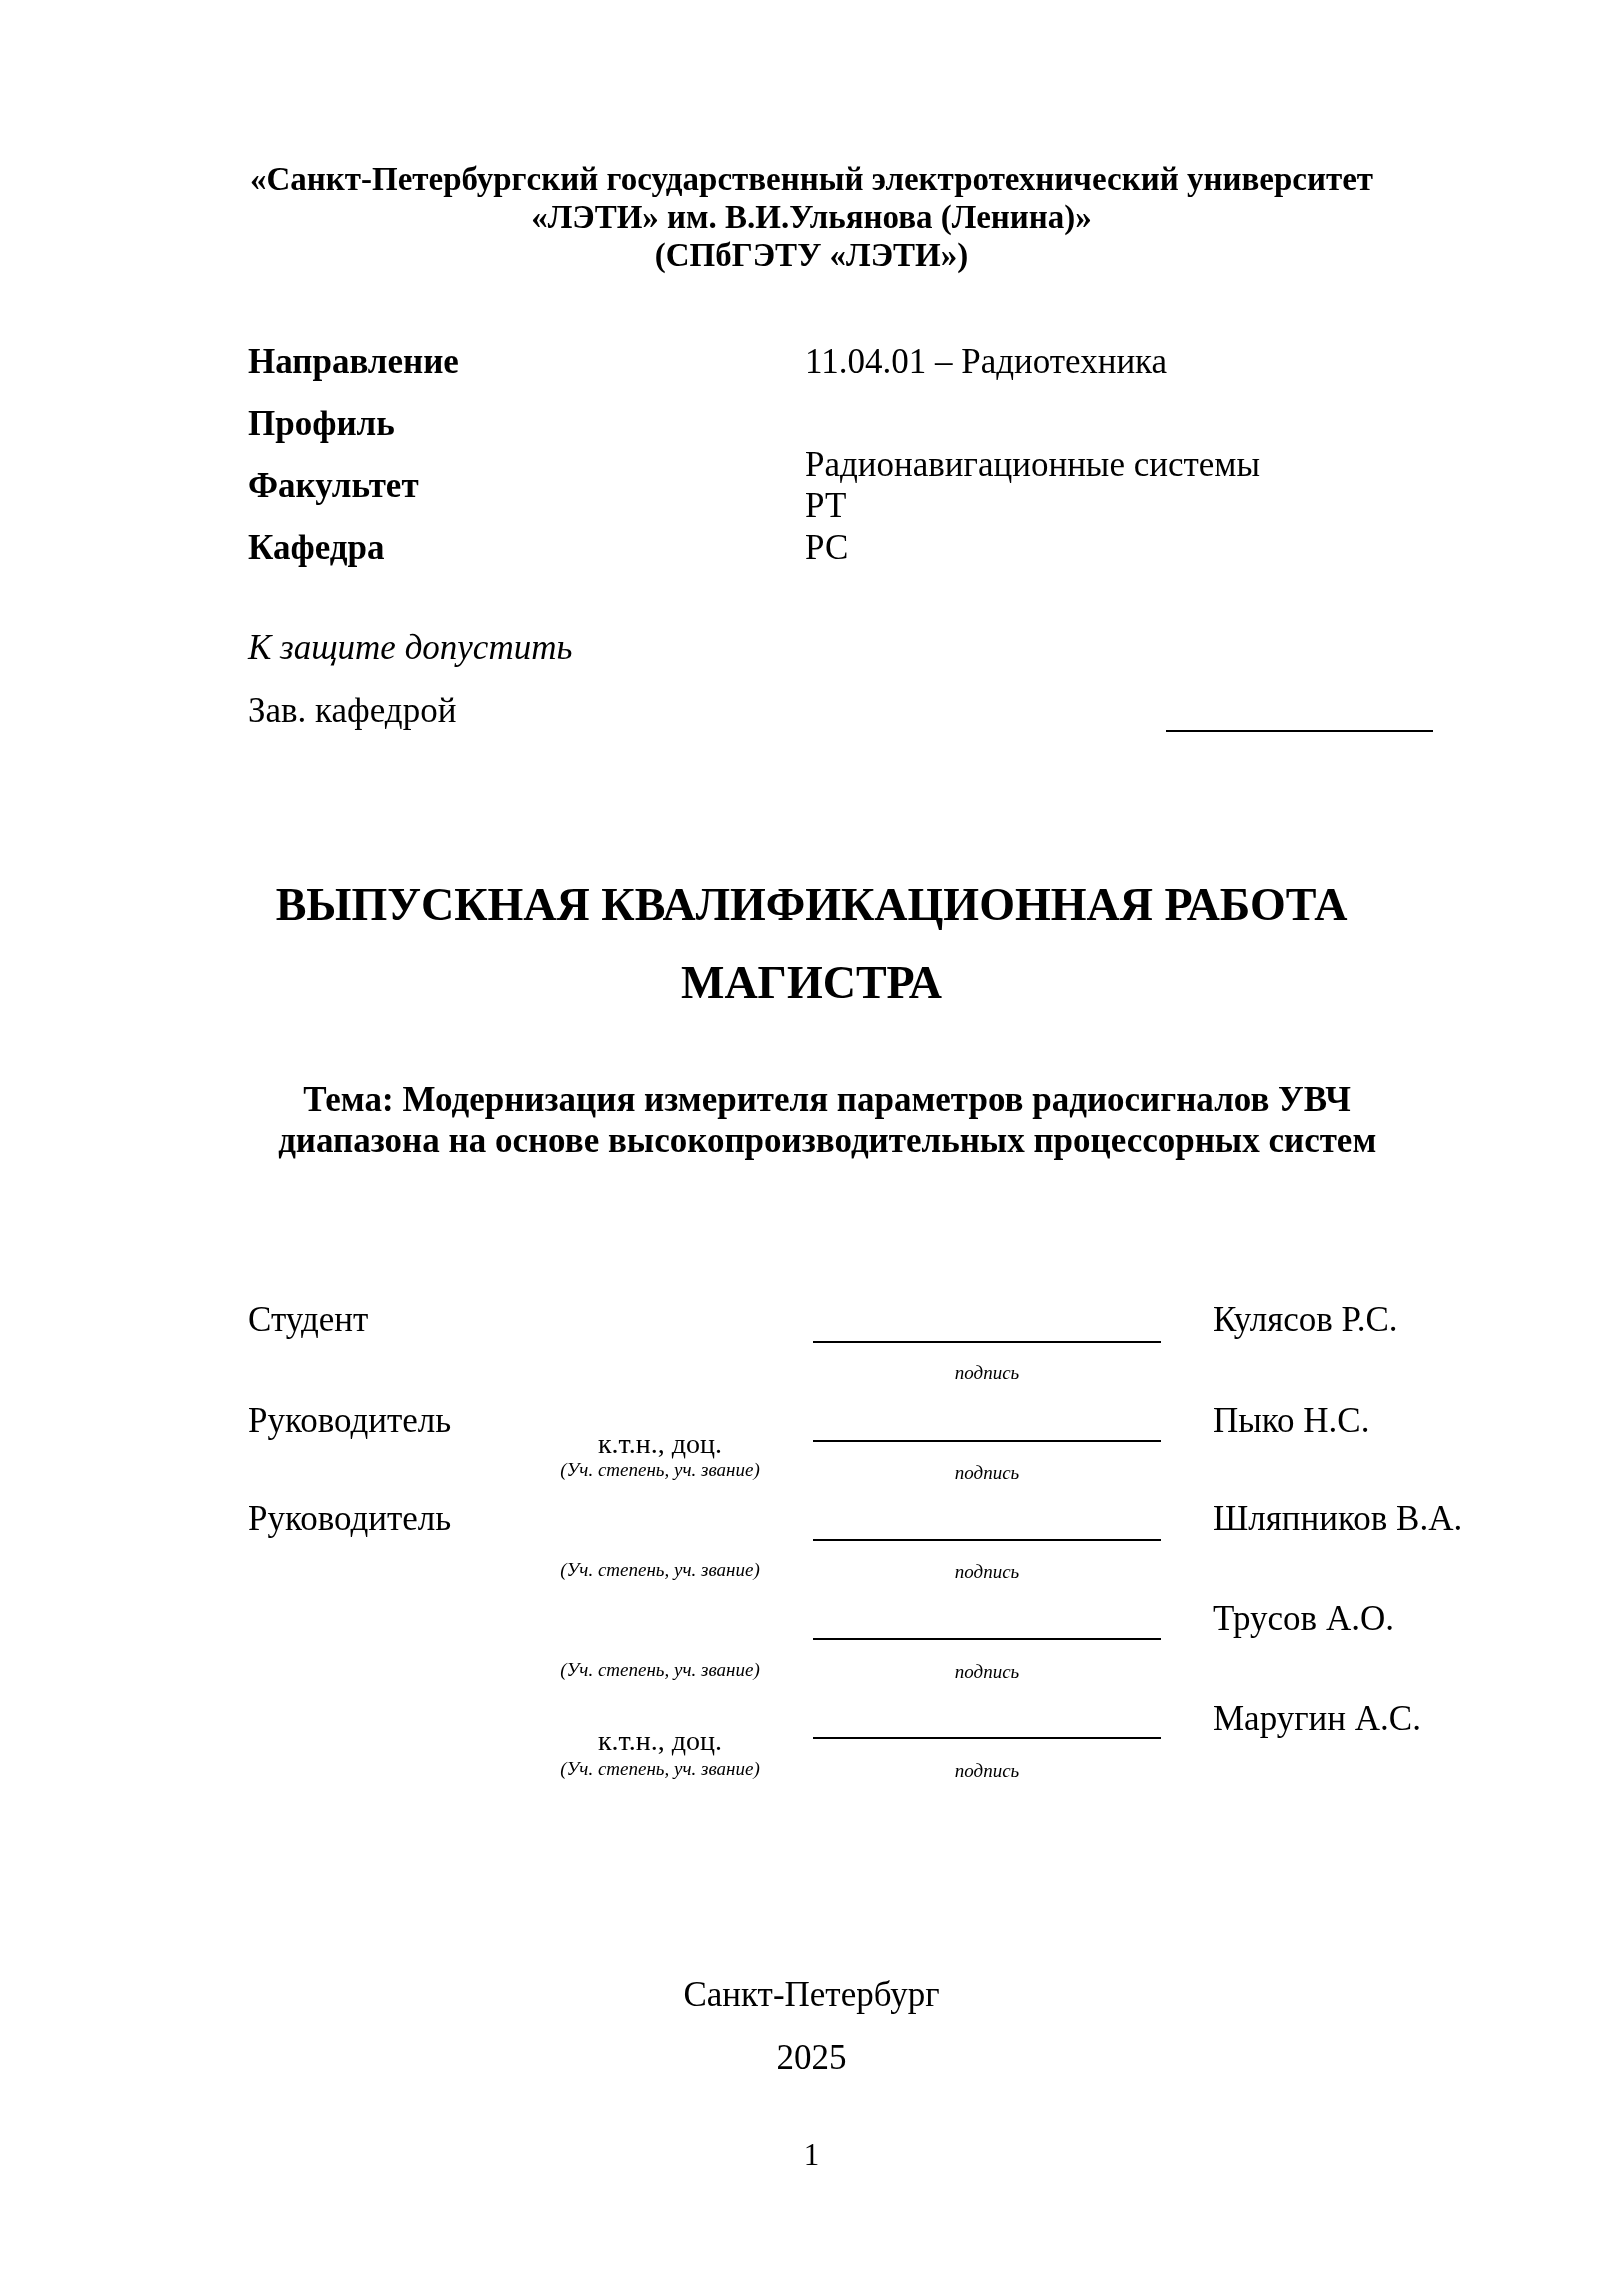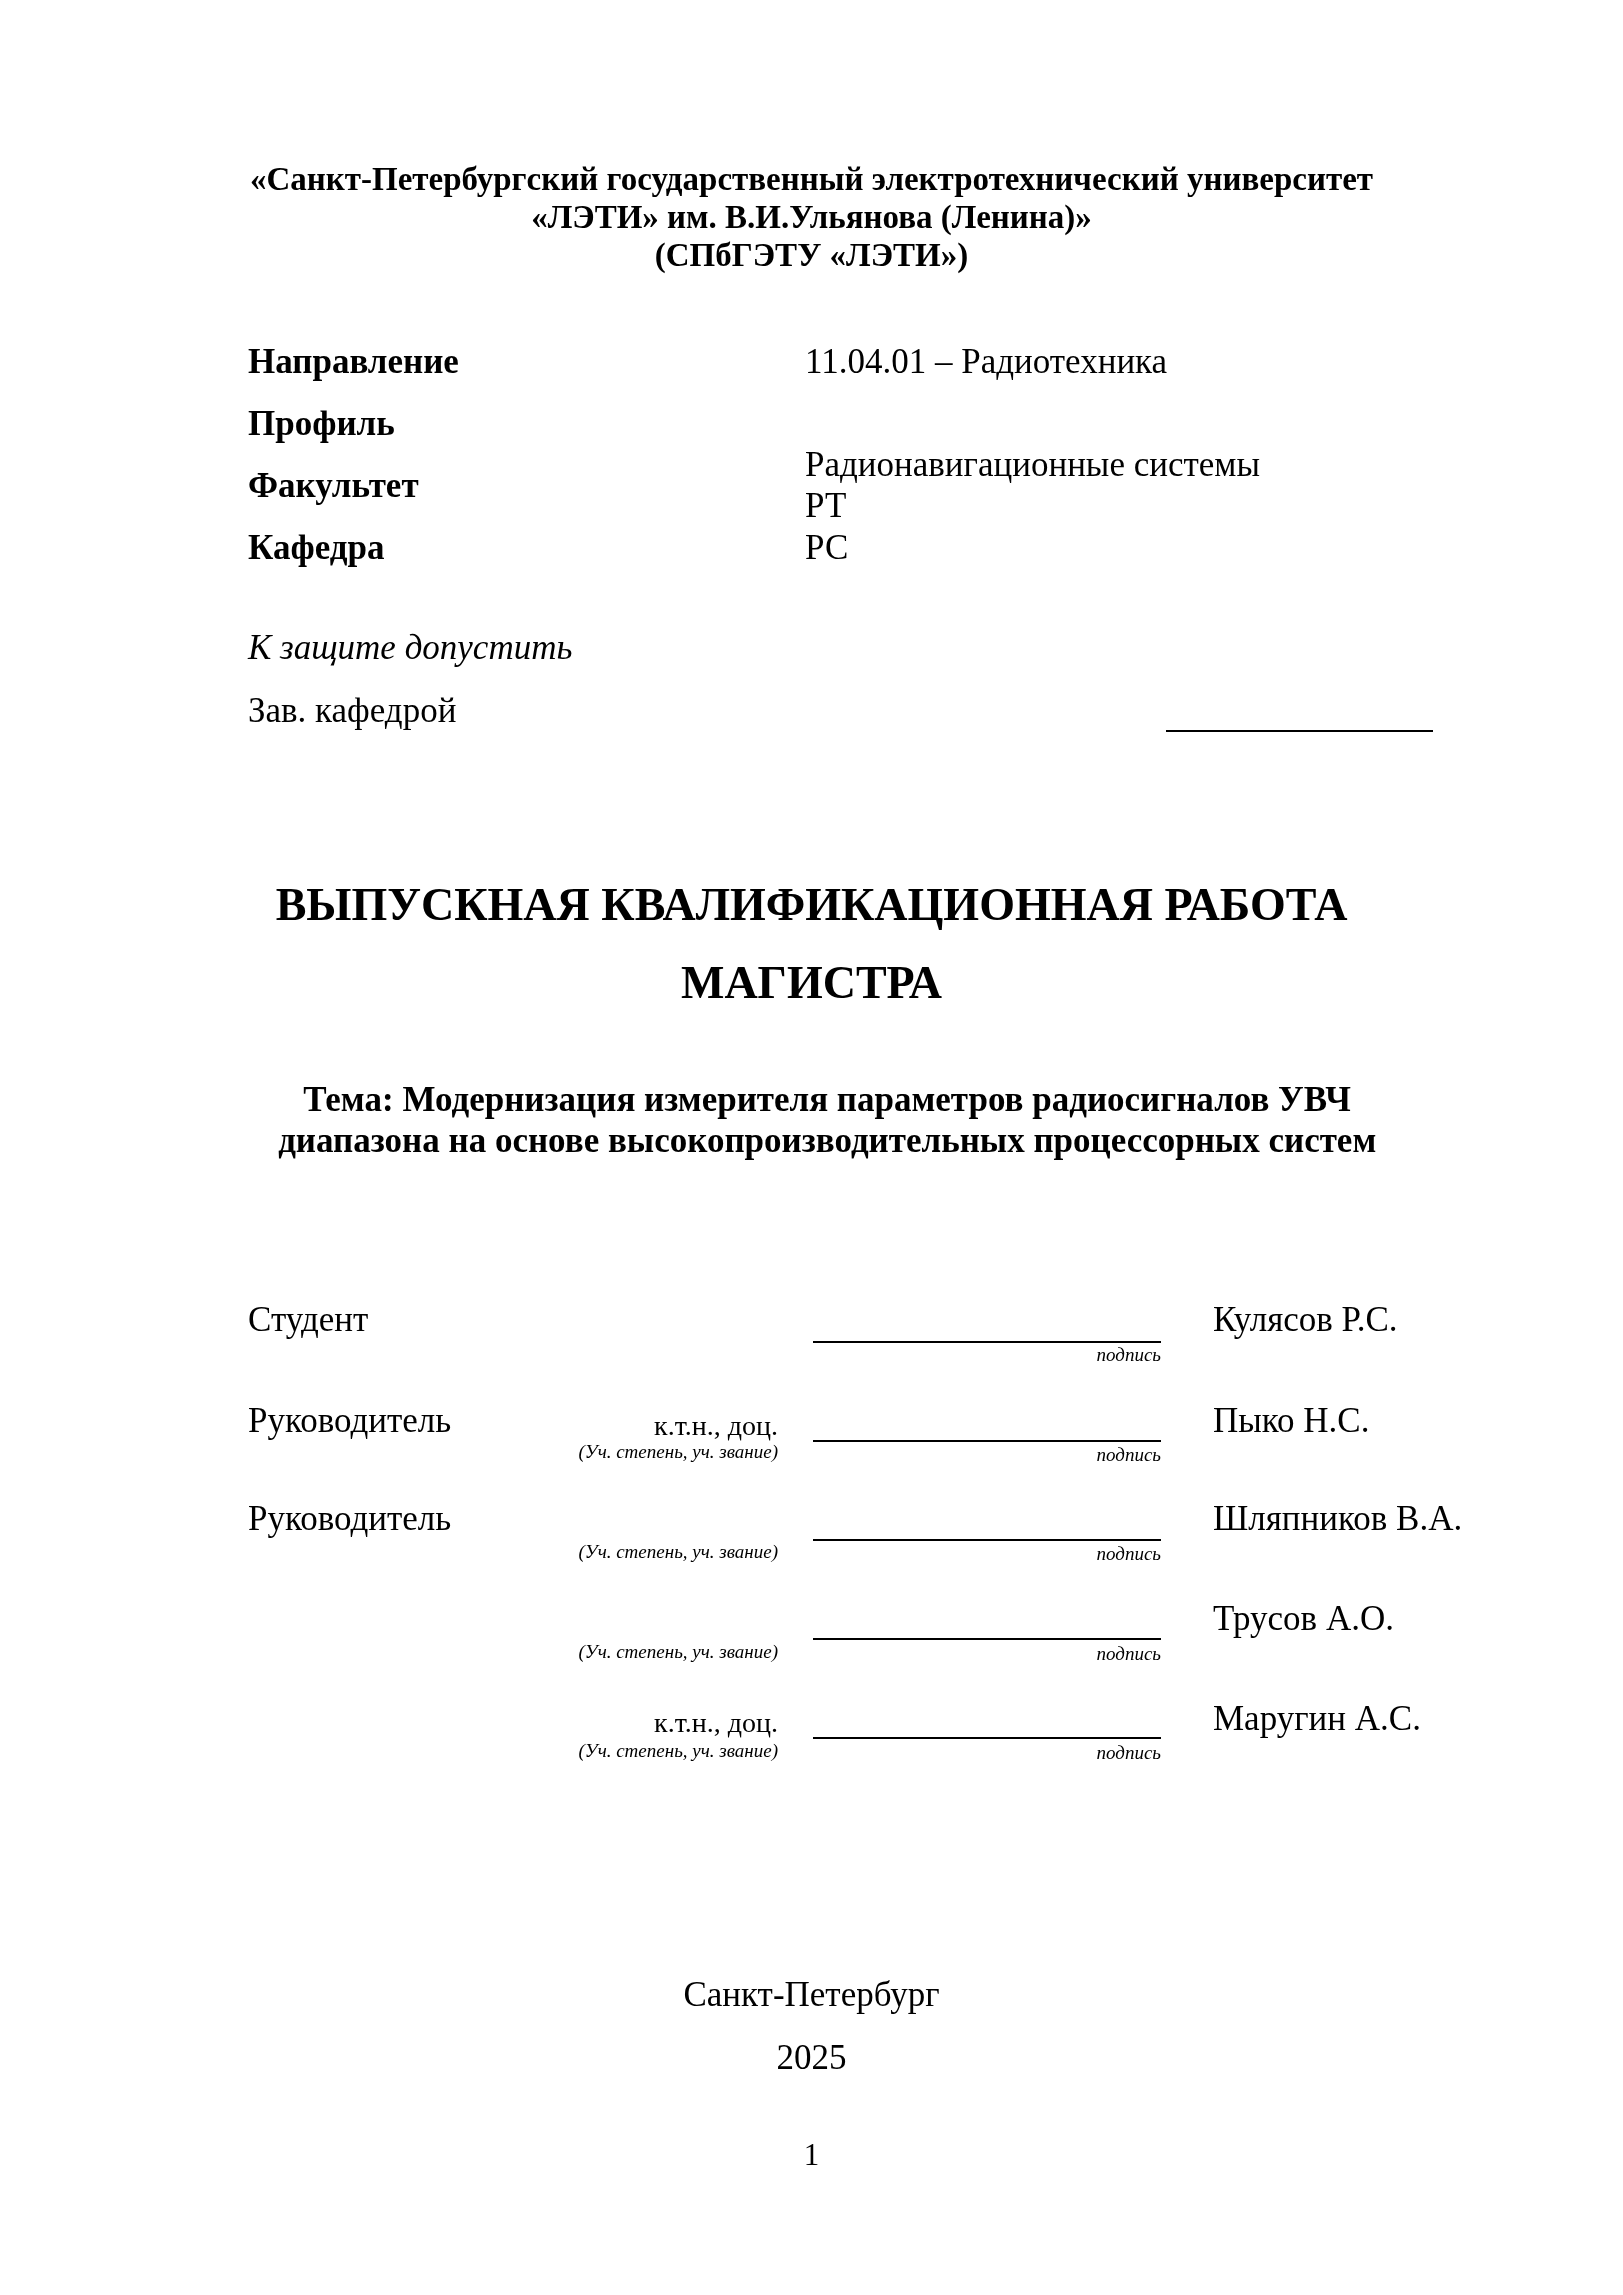--- a/index.html
+++ b/index.html
@@ -10,21 +10,21 @@
   .hdr { font-weight: bold; font-size: 33px; line-height: 39px; }
   .info-label { font-weight: bold; font-size: 35px; font-family: Liberation Serif, serif; }
   .info-value { font-size: 35px; }
   .normal { font-size: 35px; }
   .italic { font-style: italic; }
   .title { font-weight: bold; font-size: 46px; }
   .topic { font-weight: bold; font-size: 35px; }
   .small-it { font-style: italic; font-size: 19px; }
   .degree { font-size: 28px; }
   .sigline { position: absolute; height: 0; border-top: 2.4px solid #000; }
-  .caption { position: absolute; text-align: right; }
+  .caption { position: absolute; text-align: center; margin-top: 18px; }
 </style>
 </head>
 <body>
 
 <div class="abs center hdr" style="top:160px;">«Санкт-Петербургский государственный электротехнический университет</div>
 <div class="abs center hdr" style="top:198px;">«ЛЭТИ» им. В.И.Ульянова (Ленина)»</div>
 <div class="abs center hdr" style="top:236px;">(СПбГЭТУ «ЛЭТИ»)</div>
 
 <div>
   <div class="abs info-label" style="left:248px; top:342px;">Направление</div>

